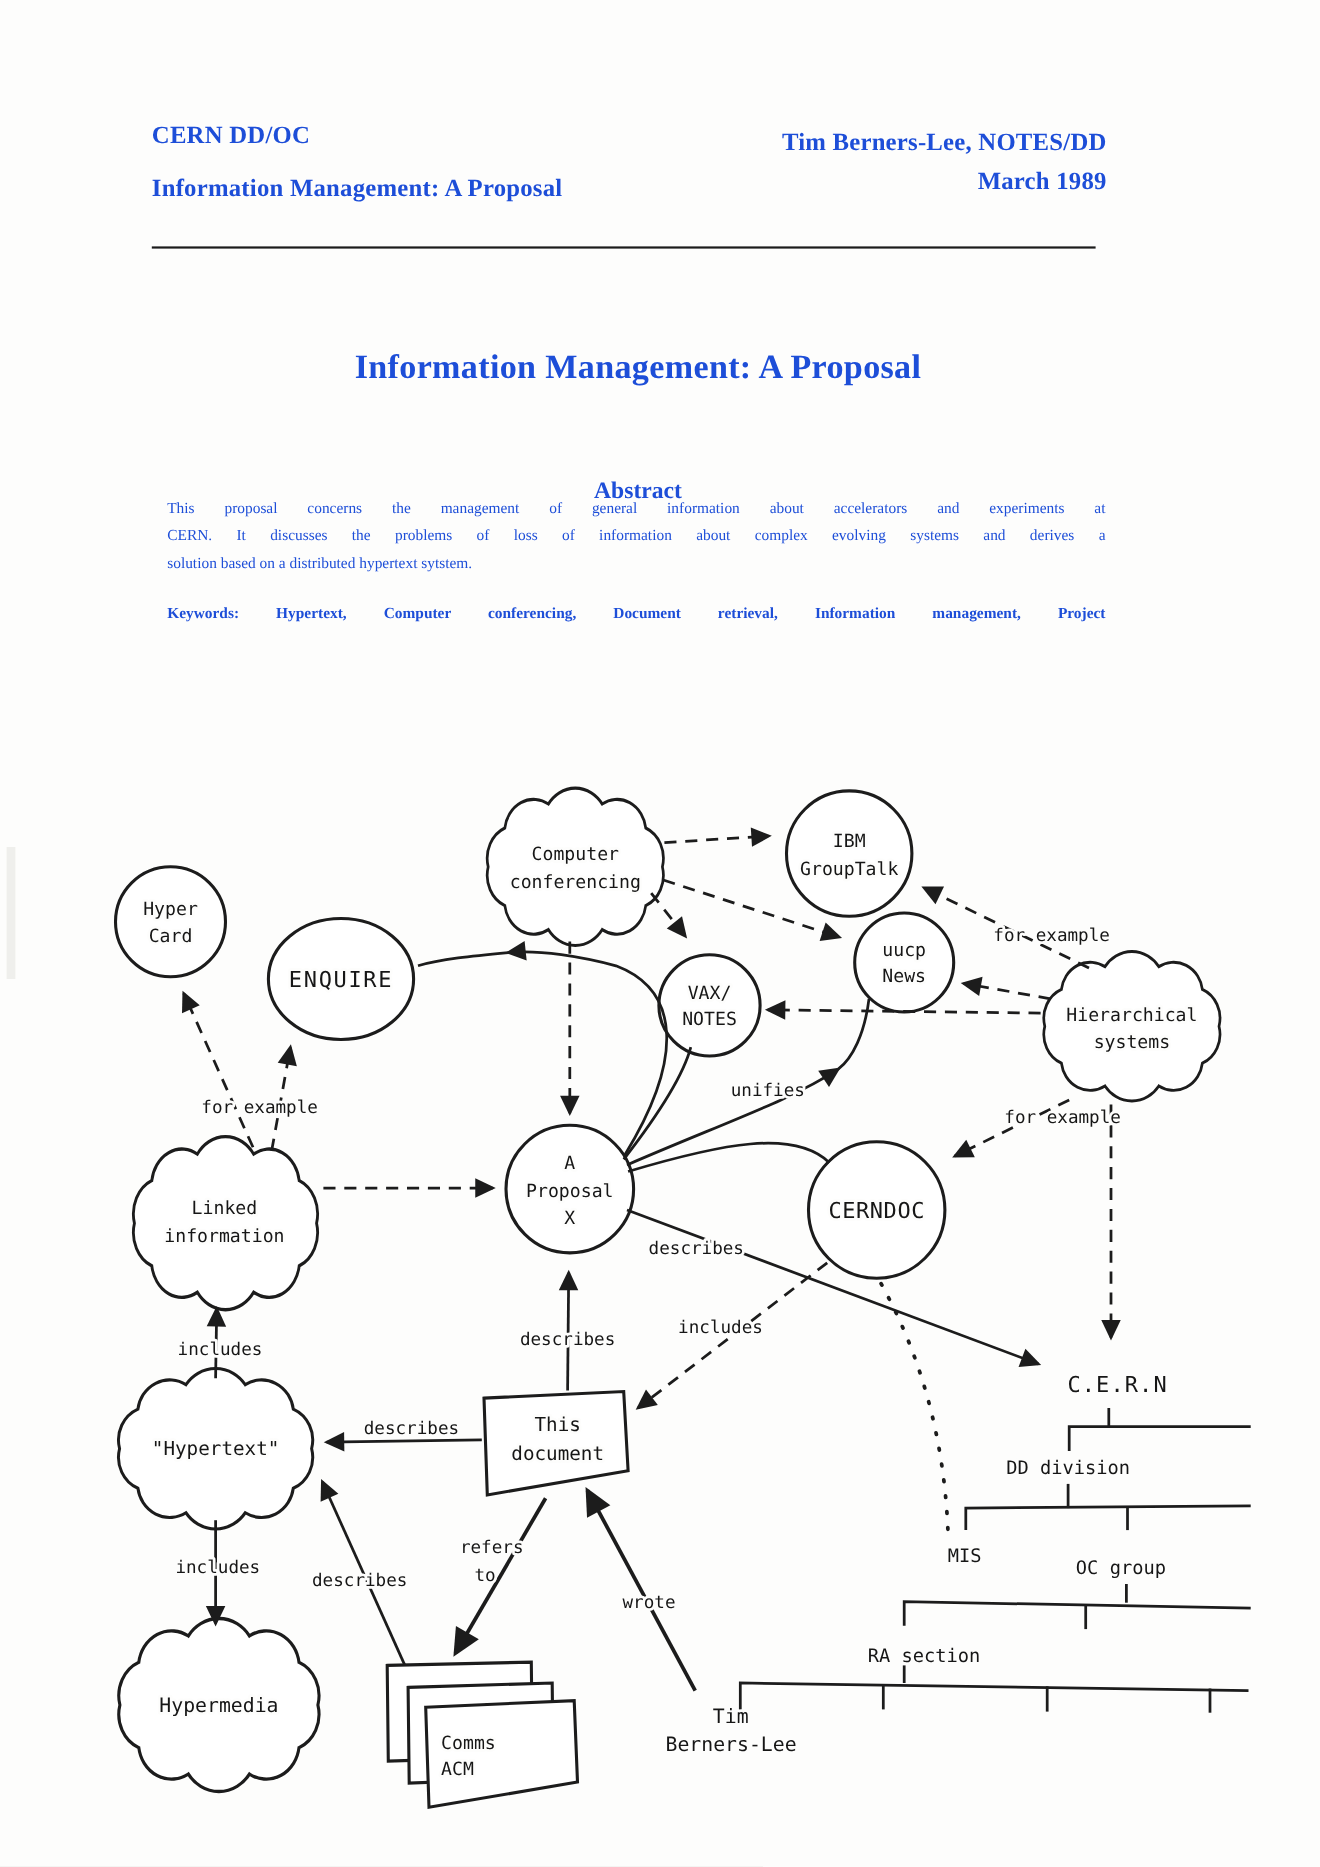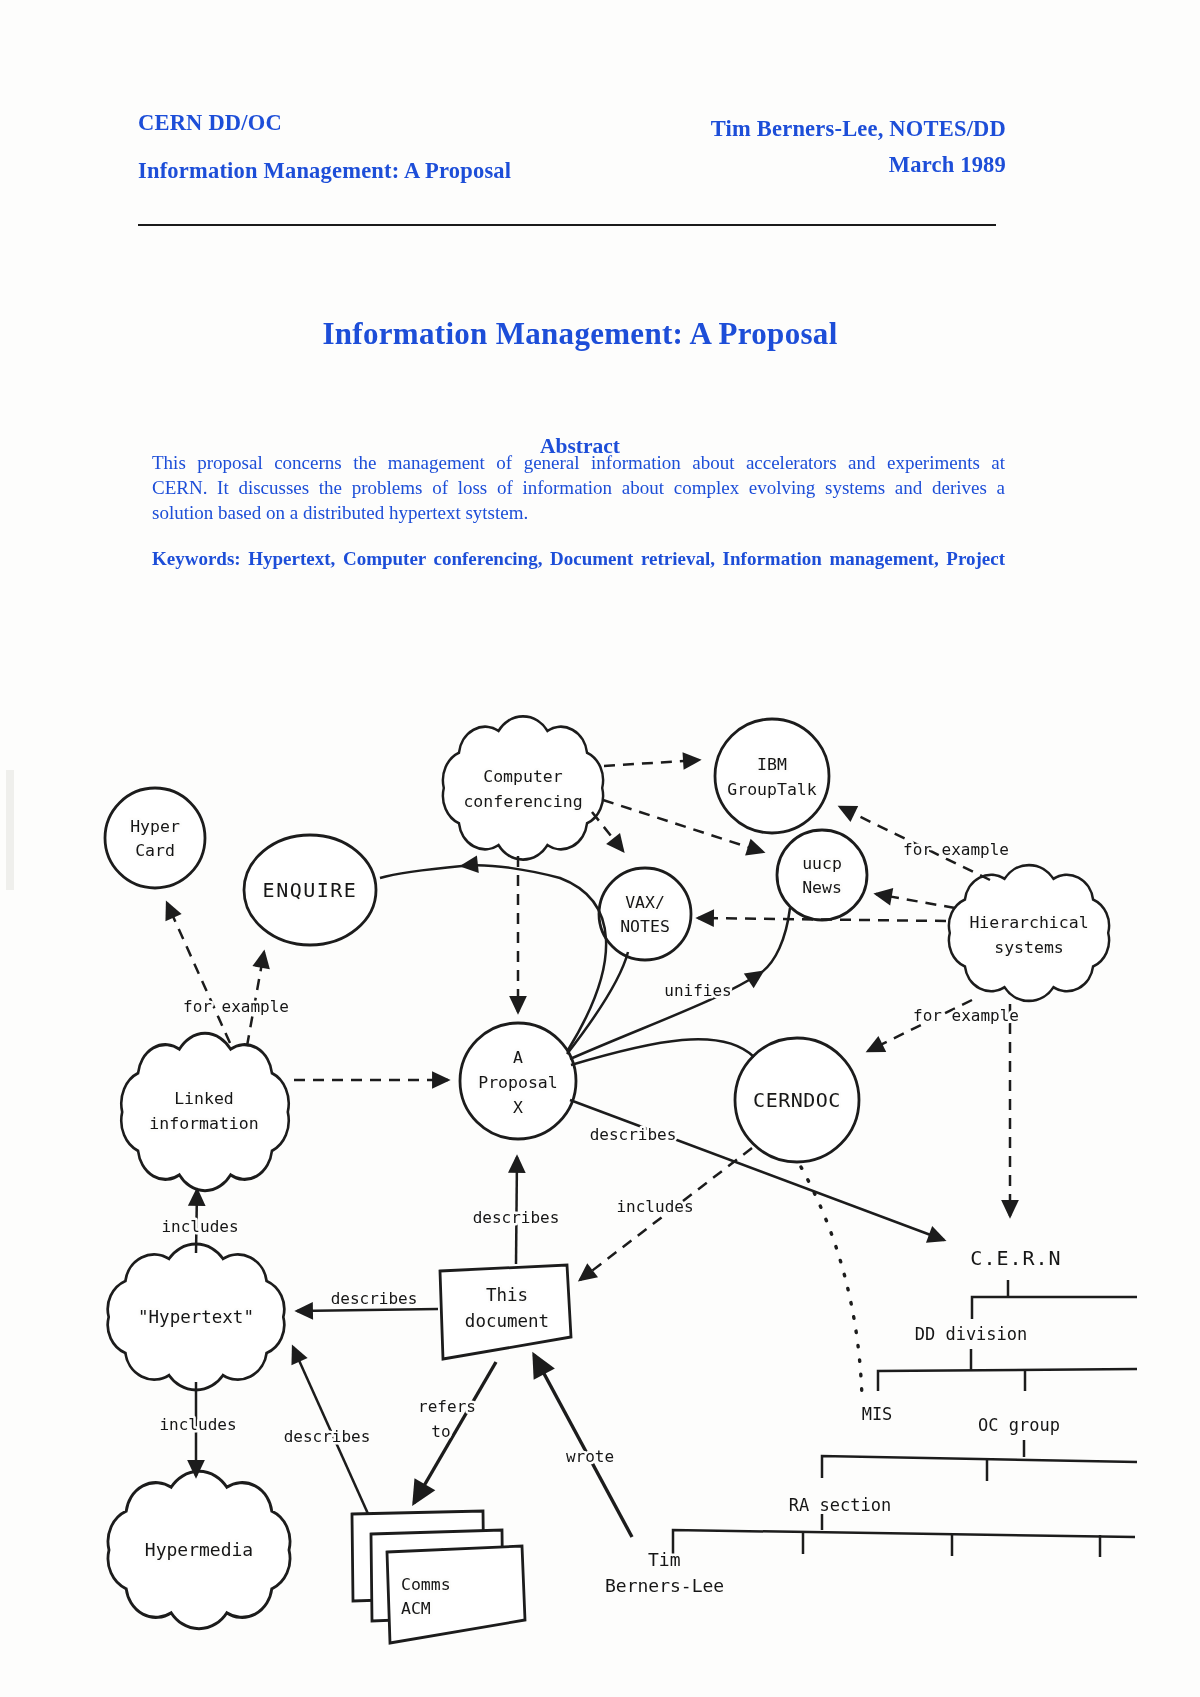--- a/index.html
+++ b/index.html
@@ -6,21 +6,21 @@
   #page{position:relative;width:1200px;height:1697px;background:#fdfdfc;overflow:hidden;
         font-family:"Liberation Serif","DejaVu Serif",serif;color:#1d4ed8;}
   .abs{position:absolute;}
   .hdr{font-size:22.5px;font-weight:bold;letter-spacing:.2px;white-space:nowrap;}
   .right{text-align:right;}
   #rule{position:absolute;left:138px;top:224px;width:858px;height:2px;background:#1b1b1b;}
   #main-title{position:absolute;left:60px;top:316px;width:1040px;text-align:center;
               font-size:31px;font-weight:bold;letter-spacing:.3px;}
   #abstract-h{position:absolute;left:60px;top:386px;width:1040px;text-align:center;
               font-size:21.5px;font-weight:bold;margin-top:48px;}
-  .bodyline{width:853px;font-size:19px;line-height:25.5px;text-align:justify;text-align-last:justify;white-space:normal;}
+  .bodyline{width:853px;font-size:14px;line-height:25.5px;text-align:justify;text-align-last:justify;white-space:normal;}
   .lastline{text-align:left;text-align-last:left;}
   
   #diag{position:absolute;left:0;top:640px;}
   .shape{fill:#fff;stroke:#1c1c1c;stroke-width:2.8;}
   .ln{fill:none;stroke:#1c1c1c;stroke-width:2.5;}
   .dash{fill:none;stroke:#1c1c1c;stroke-width:2.5;stroke-dasharray:11 8;}
   .dots{fill:none;stroke:#1c1c1c;stroke-width:3.4;stroke-dasharray:1.5 13;stroke-linecap:round;}
   .thick{stroke-width:3.4;}
   text{font-family:"DejaVu Sans Mono",monospace;fill:#161616;
        paint-order:stroke;stroke:#fdfdfc;stroke-width:5px;stroke-linejoin:round;}

